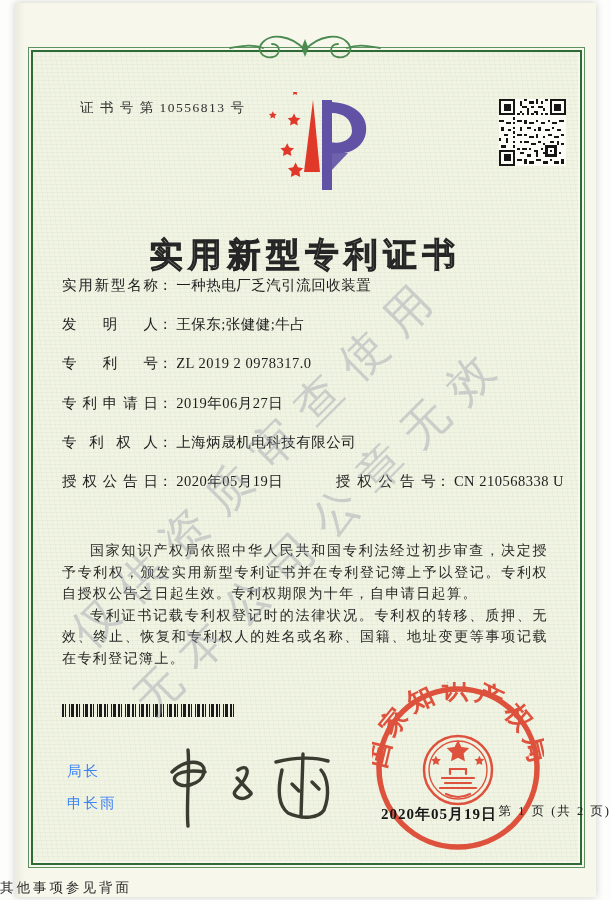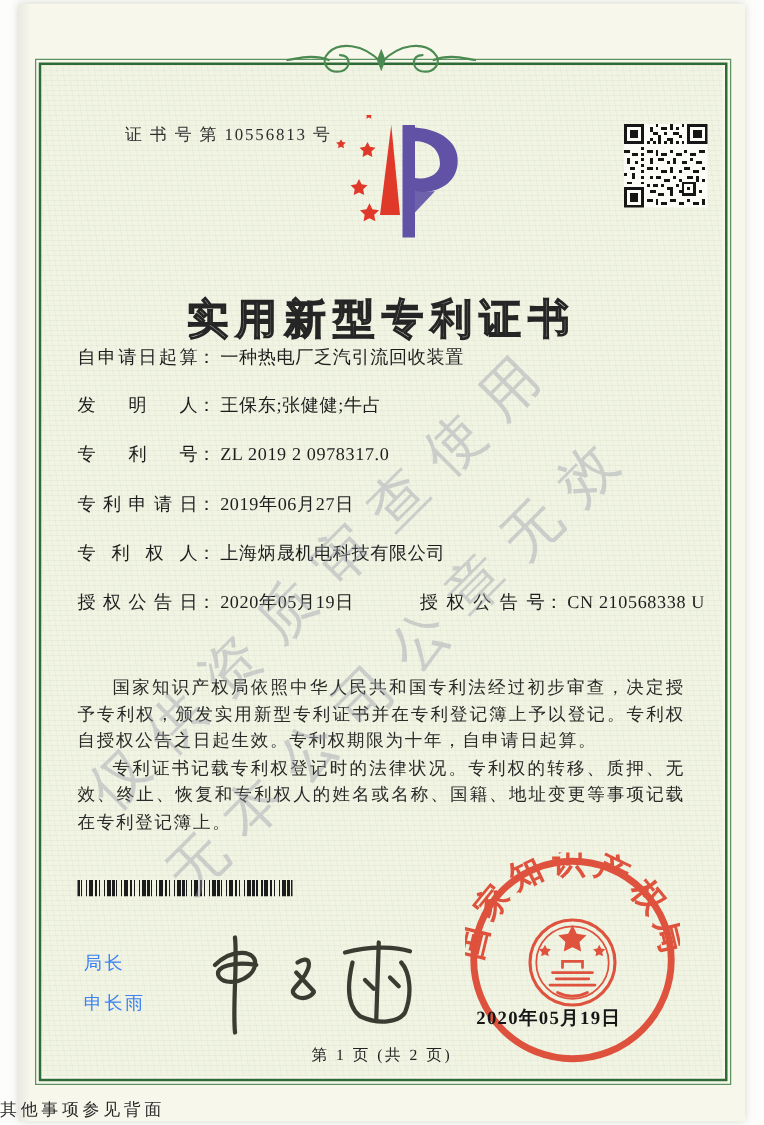--- a/index.html
+++ b/index.html
@@ -8,42 +8,42 @@
   .paper{position:absolute;left:15px;top:3px;width:581px;height:894px;background:#f8f7ec;
          box-shadow:0 0 7px rgba(60,70,50,.25);}
   .paper::after{content:'';position:absolute;inset:0;pointer-events:none;
          background:linear-gradient(90deg,rgba(0,0,0,.05),transparent 10px);}
   .frame{position:absolute;left:28px;top:47px;width:555px;height:819px;border:1px solid #5d9360;}
   .frame::before{content:'';position:absolute;inset:2px;border:2px solid #2e6b36;}
   .inner-bg{position:absolute;left:33px;top:52px;width:545px;height:809px;background-color:#f1f3e3;
          background-image:repeating-linear-gradient(0deg,rgba(130,165,120,.07) 0 1px,transparent 1px 4px),
                           repeating-linear-gradient(83deg,rgba(130,165,120,.05) 0 1px,transparent 1px 5px);}
   .flourish{position:absolute;left:228px;top:31px;width:154px;height:34px;}
-  .cert-no{position:absolute;left:80px;top:99px;font-size:13.5px;color:#2f2f2f;letter-spacing:1.5px;margin-left:20px;}
+  .cert-no{position:absolute;left:80px;top:99px;font-size:13.5px;color:#2f2f2f;letter-spacing:1.5px;}
   .logo{position:absolute;left:260px;top:92px;width:114px;height:106px;}
   .qr{position:absolute;left:499px;top:99px;width:67px;height:67px;}
   .title{position:absolute;left:0;top:197px;width:611px;text-align:center;font-size:33px;font-weight:700;
          letter-spacing:6px;color:rgba(248,247,236,.12);margin-top:36px;-webkit-text-stroke:1.15px #252525;}
   .fields{position:absolute;left:62px;top:276px;width:500px;font-size:14.5px;color:#1d1d1d;}
   .frow{height:39.2px;white-space:nowrap;}
   .lab{display:inline-block;width:96px;text-align:justify;text-align-last:justify;}
   .lab2{display:inline-block;width:100px;text-align:justify;text-align-last:justify;margin-left:2px;}
   .val{letter-spacing:.5px;}
   .val1{display:inline-block;width:154px;letter-spacing:.5px;}
   .body-text{position:absolute;left:62px;top:540px;width:486px;font-size:14px;line-height:21.6px;
          color:#2a2a28;letter-spacing:1.4px;text-align:justify;}
   .body-text p{margin:0;text-indent:2em;}
   .barcode{position:absolute;left:62px;top:704px;width:172px;height:13px;
          background:repeating-linear-gradient(90deg,#1c1c1c 0 2px,transparent 2px 3px,#1c1c1c 3px 4px,
          transparent 4px 7px,#1c1c1c 7px 8px,transparent 8px 9.5px,#1c1c1c 9.5px 12.5px,transparent 12.5px 14px);}
   .signer{position:absolute;left:67px;top:755px;font-size:14.5px;color:#3b82f6;line-height:32px;letter-spacing:2px;}
   .sig{position:absolute;left:158px;top:736px;width:190px;height:98px;}
   .seal{position:absolute;left:372px;top:682px;width:172px;height:172px;opacity:.92;}
   .seal-date{position:absolute;left:381px;top:805px;font-size:15px;color:#161616;letter-spacing:1px;font-weight:600;}
-  .page-num{position:absolute;left:0;top:836px;width:611px;text-align:center;font-size:12.5px;color:#222;letter-spacing:2px;}
+  .page-num{position:absolute;left:0;top:803px;width:611px;text-align:right;font-size:12.5px;color:#222;letter-spacing:2px;}
   .footer-note{position:absolute;left:0;top:879px;width:611px;text-align:left;font-size:13.5px;color:#2a2a28;letter-spacing:3px;}
   .wm{position:absolute;width:640px;text-align:center;font-size:46px;letter-spacing:17px;font-weight:400;
       color:rgba(152,156,170,.42);transform:rotate(-45deg);pointer-events:none;z-index:6;white-space:nowrap;}
   .wm1{left:-62px;top:430px;}
   .wm2{left:0px;top:498px;}
 </style>
 </head>
 <body>
 
 <div class="scan">
@@ -103,21 +103,21 @@
                M20,20h5v5h-5z"></path>
     </g>
     <rect x="21" y="21" width="3" height="3" fill="#fdfdf8"></rect>
     <rect x="22" y="22" width="1" height="1" fill="#161616"></rect>
   </svg>
 
   <div class="title">实用新型专利证书</div>
 
   <div class="fields">
     <div class="frow">
-      <span class="lab">自申请日起算</span><span>：</span>
+      <span class="lab">实用新型名称</span><span>：</span>
       <span class="val">一种热电厂乏汽引流回收装置</span>
     </div>
     <div class="frow">
       <span class="lab">发明人</span><span>：</span>
       <span class="val">王保东;张健健;牛占</span>
     </div>
     <div class="frow">
       <span class="lab">专利号</span><span>：</span>
       <span class="val">ZL 2019 2 0978317.0</span>
     </div>

